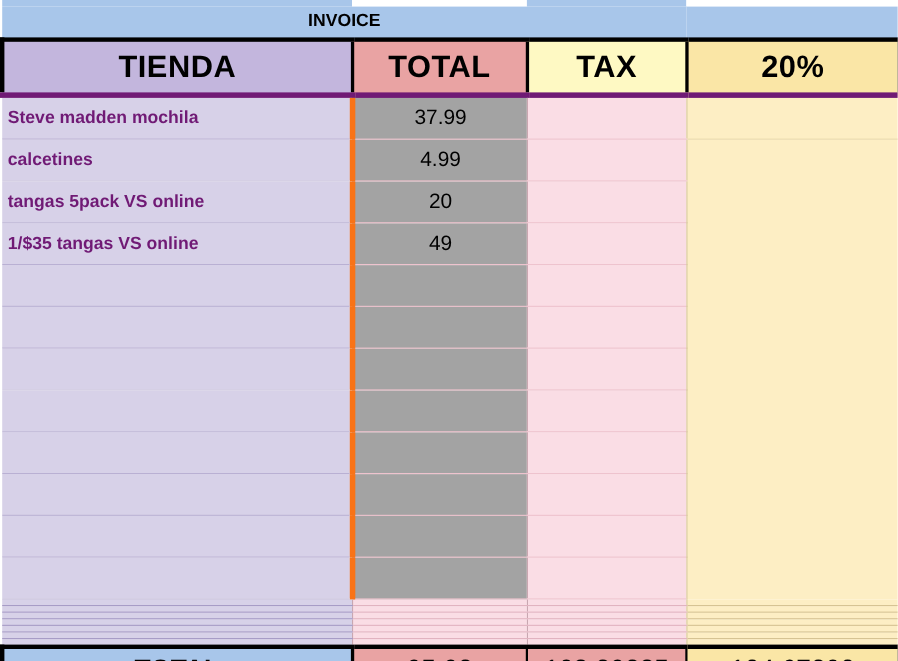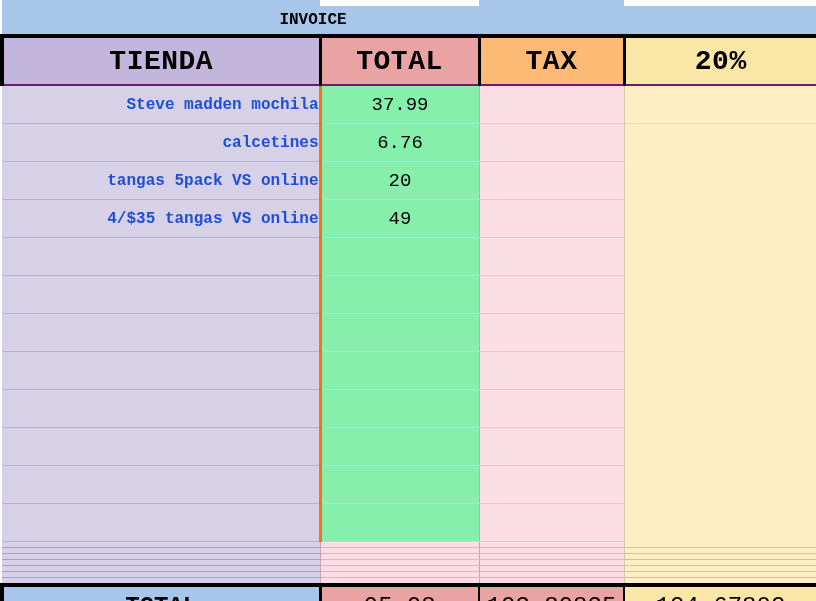--- a/index.html
+++ b/index.html
@@ -10,21 +10,20 @@
   body {
     width: 816px;
     height: 601px;
     font-family: "Liberation Sans", sans-serif;
     overflow: hidden;
   }
   .sheet {
     position: relative;
     width: 816px;
     height: 601px;
-    font-family: Liberation Mono, monospace;
   }
   table.grid {
     border-collapse: collapse;
     table-layout: fixed;
     width: 816px;
   }
   table.grid td {
     padding: 0;
     margin: 0;
     vertical-align: middle;
@@ -54,58 +53,57 @@
   }
 
   
   .hdr-row td {
     height: 46px;
     text-align: center;
     font-size: 28px;
     font-weight: bold;
     color: #000000;
     border-top: 4px solid #000000;
-    border-bottom: 2px solid #701a75;
+    border-bottom: 5px solid #701a75;
     letter-spacing: 0.5px;
   }
   .hdr-tienda {
     background: #c3b6dd;
     border-left: 4px solid #000000;
     border-right: 3px solid #000000;
   }
   .hdr-total {
     background: #e9a3a3;
     border-right: 3px solid #000000;
   }
   .hdr-tax {
-    background: #fdba74;
+    background: #fef9c3;
     border-right: 3px solid #000000;
   }
   .hdr-pct {
     background: #fae6a6;
     border-right: 4px solid #000000;
   }
 
   
   .data-row td { height: 37px; }
   .cell-name {
     background: #d7d1e8;
     border-bottom: 1px solid #b9b0d3;
     font-size: 16px;
     font-weight: bold;
-    color: #1d4ed8;
+    color: #701a75;
     padding-left: 5px !important;
     white-space: nowrap;
     overflow: hidden;
-    text-align: right;
   }
   .cell-total {
-    background: #86efac;
+    background: #a3a3a3;
     border-bottom: 1px solid #eec3ce;
-    border-left: 3px solid #f97316;
+    border-left: 5px solid #f97316;
     font-size: 19px;
     color: #000000;
     text-align: center;
   }
   .cell-tax {
     background: #fadde5;
     border-bottom: 1px solid #eec3ce;
     border-left: 1px solid #c9a7b1;
     font-size: 19px;
     color: #000000;
@@ -196,31 +194,31 @@
       </tr>
 
       <tr class="data-row">
         <td class="cell-name">Steve madden mochila</td>
         <td class="cell-total">37.99</td>
         <td class="cell-tax"></td>
         <td class="cell-pct-first"></td>
       </tr>
       <tr class="data-row">
         <td class="cell-name">calcetines</td>
-        <td class="cell-total">6.76</td>
+        <td class="cell-total">4.99</td>
         <td class="cell-tax"></td>
         <td class="cell-pct-body" rowspan="11"></td>
       </tr>
       <tr class="data-row">
         <td class="cell-name">tangas 5pack VS online</td>
         <td class="cell-total">20</td>
         <td class="cell-tax"></td>
       </tr>
       <tr class="data-row">
-        <td class="cell-name">4/$35 tangas VS online</td>
+        <td class="cell-name">1/$35 tangas VS online</td>
         <td class="cell-total">49</td>
         <td class="cell-tax"></td>
       </tr>
       <tr class="data-row">
         <td class="cell-name"></td>
         <td class="cell-total"></td>
         <td class="cell-tax"></td>
       </tr>
       <tr class="data-row">
         <td class="cell-name"></td>

